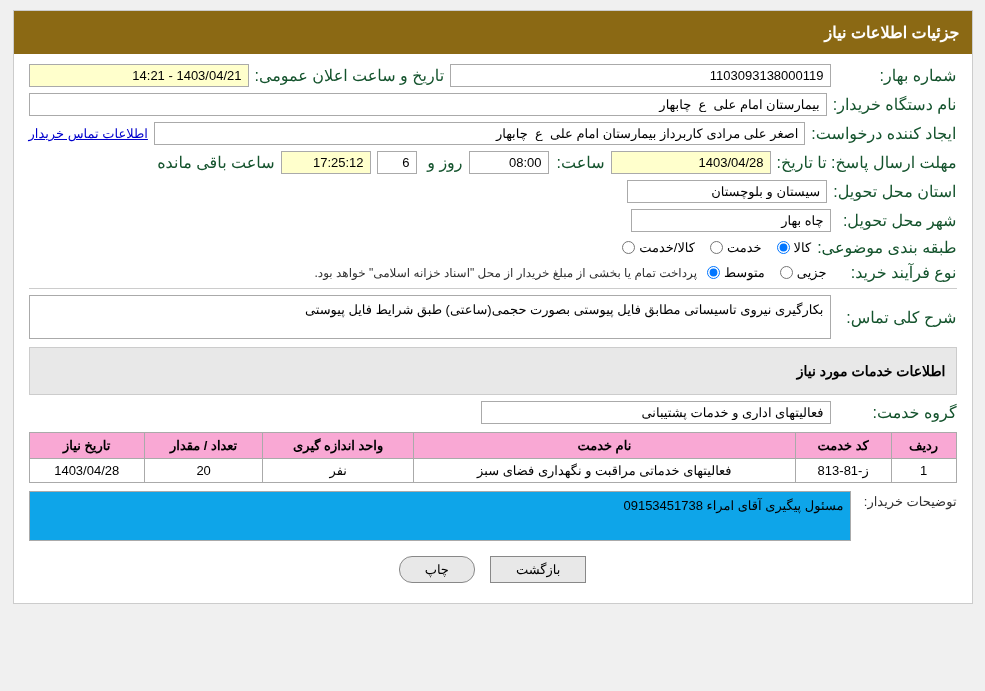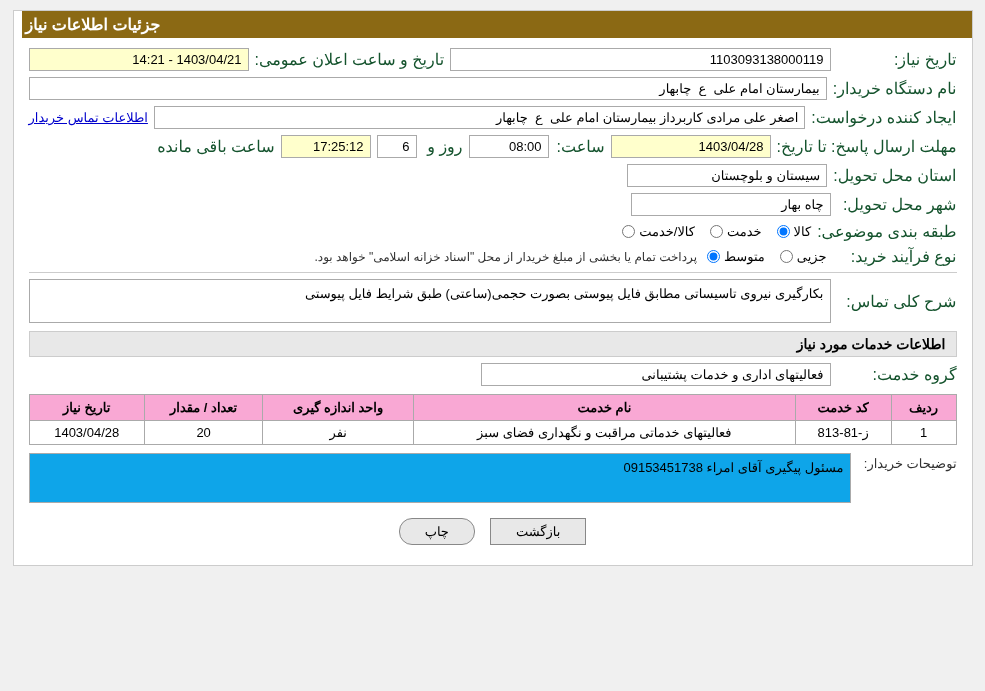--- a/index.html
+++ b/index.html
@@ -14,25 +14,24 @@
       padding: 10px;
     }
     .page-container {
       width: 960px;
       background: #fff;
       border: 1px solid #ccc;
     }
     .page-header {
       background: #8b6914;
       color: #fff;
-      text-align: left;
-      padding: 4px;
+      text-align: right;
+      padding: 12px;
       font-size: 16px;
       font-weight: bold;
-      margin-left: 8px;
     }
     .content {
       padding: 10px 15px;
     }
     .row {
       display: flex;
       align-items: center;
       margin-bottom: 6px;
       gap: 6px;
     }
@@ -83,21 +82,21 @@
     .small-input {
       width: 40px;
     }
     .timer-box {
       width: 90px;
       background: #ffffcc;
     }
     .section-header {
       background: #e8e8e8;
       border: 1px solid #ccc;
-      padding: 4px 10px;
+      padding: 15px 10px;
       font-weight: bold;
       font-size: 14px;
       margin: 8px 0 6px 0;
       text-align: right;
     }
     .radio-group {
       display: flex;
       gap: 15px;
       align-items: center;
       direction: rtl;
@@ -204,21 +203,21 @@
   </style>
 </head>
 <body>
 
 <div class="page-container">
   <div class="page-header">جزئیات اطلاعات نیاز</div>
 
   <div class="content">
 
     <div class="row">
-      <span class="label">تاریخ نیاز:</span>
+      <span class="label">شماره بهار:</span>
       <input class="input-box input-wide" type="text" value="1103093138000119" style="">
       <span class="label">تاریخ و ساعت اعلان عمومی:</span>
       <input class="input-box input-announce" type="text" value="1403/04/21 - 14:21" style="">
     </div>
 
     <div class="row">
       <span class="label">نام دستگاه خریدار:</span>
       <input class="input-box input-wide" type="text" value="بیمارستان امام علی  ع  چابهار" style="">
     </div>
 

